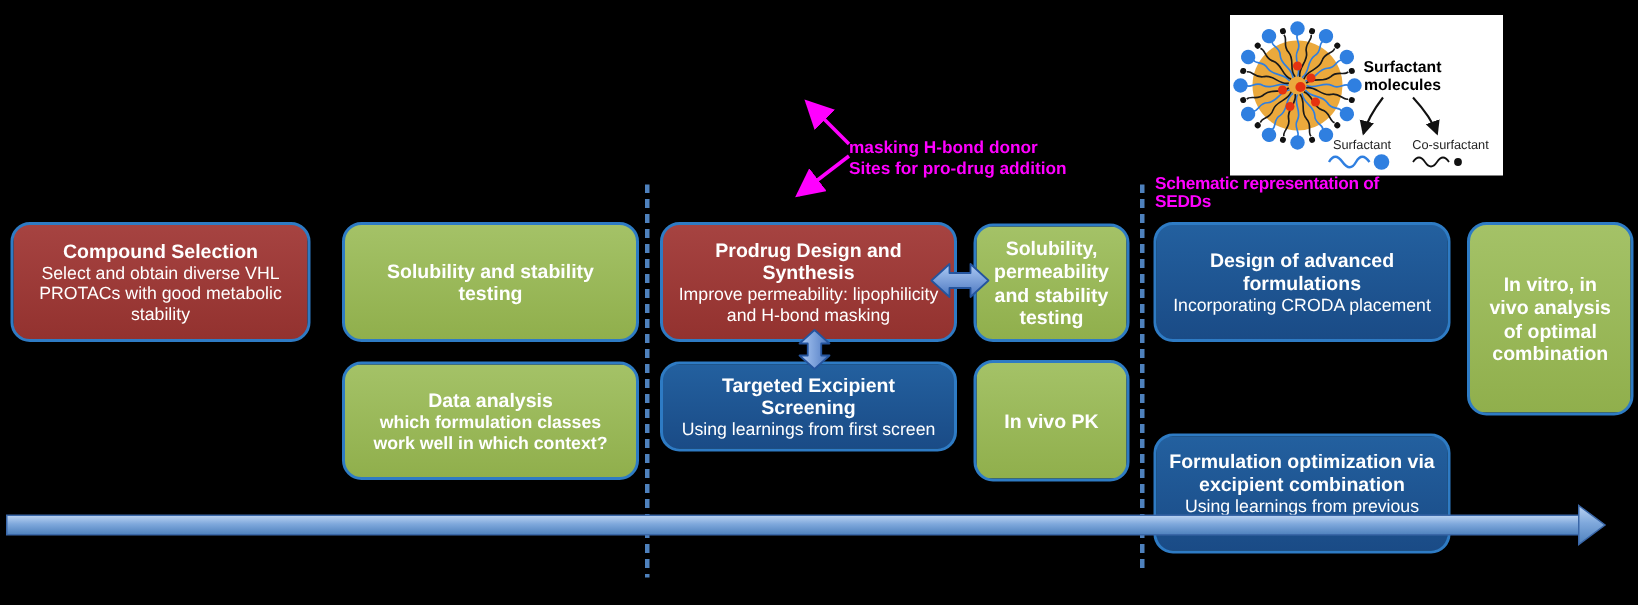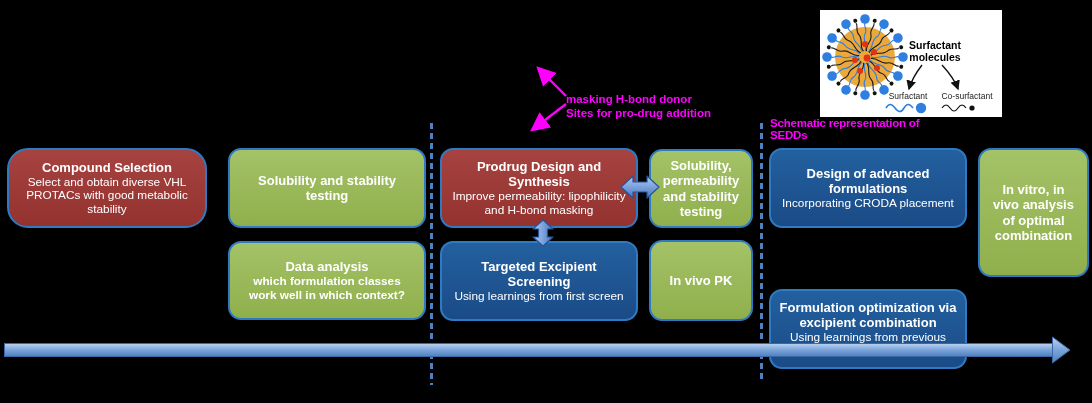--- a/index.html
+++ b/index.html
@@ -108,38 +108,38 @@
       <path d="M2,8 q4,-7 9,0 t9,0 t9,0" fill="none" stroke="#2F7FE0" stroke-width="1.6"></path>
       <circle cx="37" cy="8" r="5.2" fill="#2F7FE0"></circle>
     </svg>
     <svg class="abs" style="left:120px;top:90px;" width="42" height="16">
       <path d="M2,8 q4,-6 8,0 t8,0 t8,0" fill="none" stroke="#111" stroke-width="1.2"></path>
       <circle cx="32" cy="8" r="2.6" fill="#111"></circle>
     </svg>
   </div>
   <div class="caption">Schematic representation of SEDDs</div>
 
-  <div class="box red" style="left:7px;top:148px;width:200px;height:80px;border-radius:21px;">
+  <div class="box red" style="left:7px;top:148px;width:200px;height:80px;">
     <div class="title">Compound Selection</div>
     <div class="body">Select and obtain diverse VHL PROTACs with good metabolic stability</div>
   </div>
 
   <div class="box green" style="left:228px;top:148px;width:198px;height:80px;">
     <div class="title">Solubility and stability testing</div>
   </div>
   <div class="box green bold-body" style="left:228px;top:241px;width:198px;height:79px;">
     <div class="title">Data analysis</div>
     <div class="body">which formulation classes work well in which context?</div>
   </div>
 
   <div class="box red" style="left:440px;top:148px;width:198px;height:80px;">
     <div class="title">Prodrug Design and Synthesis</div>
     <div class="body">Improve permeability: lipophilicity and H-bond masking</div>
   </div>
-  <div class="box blue" style="left:440px;top:241px;width:198px;height:80px;">
+  <div class="box blue" style="left:440px;top:241px;width:198px;height:60px;">
     <div class="title">Targeted Excipient Screening</div>
     <div class="body">Using learnings from first screen</div>
   </div>
 
   <div class="box green" style="left:649px;top:149px;width:104px;height:79px;padding:4px 5px;">
     <div class="title">Solubility, permeability and stability testing</div>
   </div>
   <div class="box green" style="left:649px;top:240px;width:104px;height:81px;">
     <div class="title">In vivo PK</div>
   </div>

